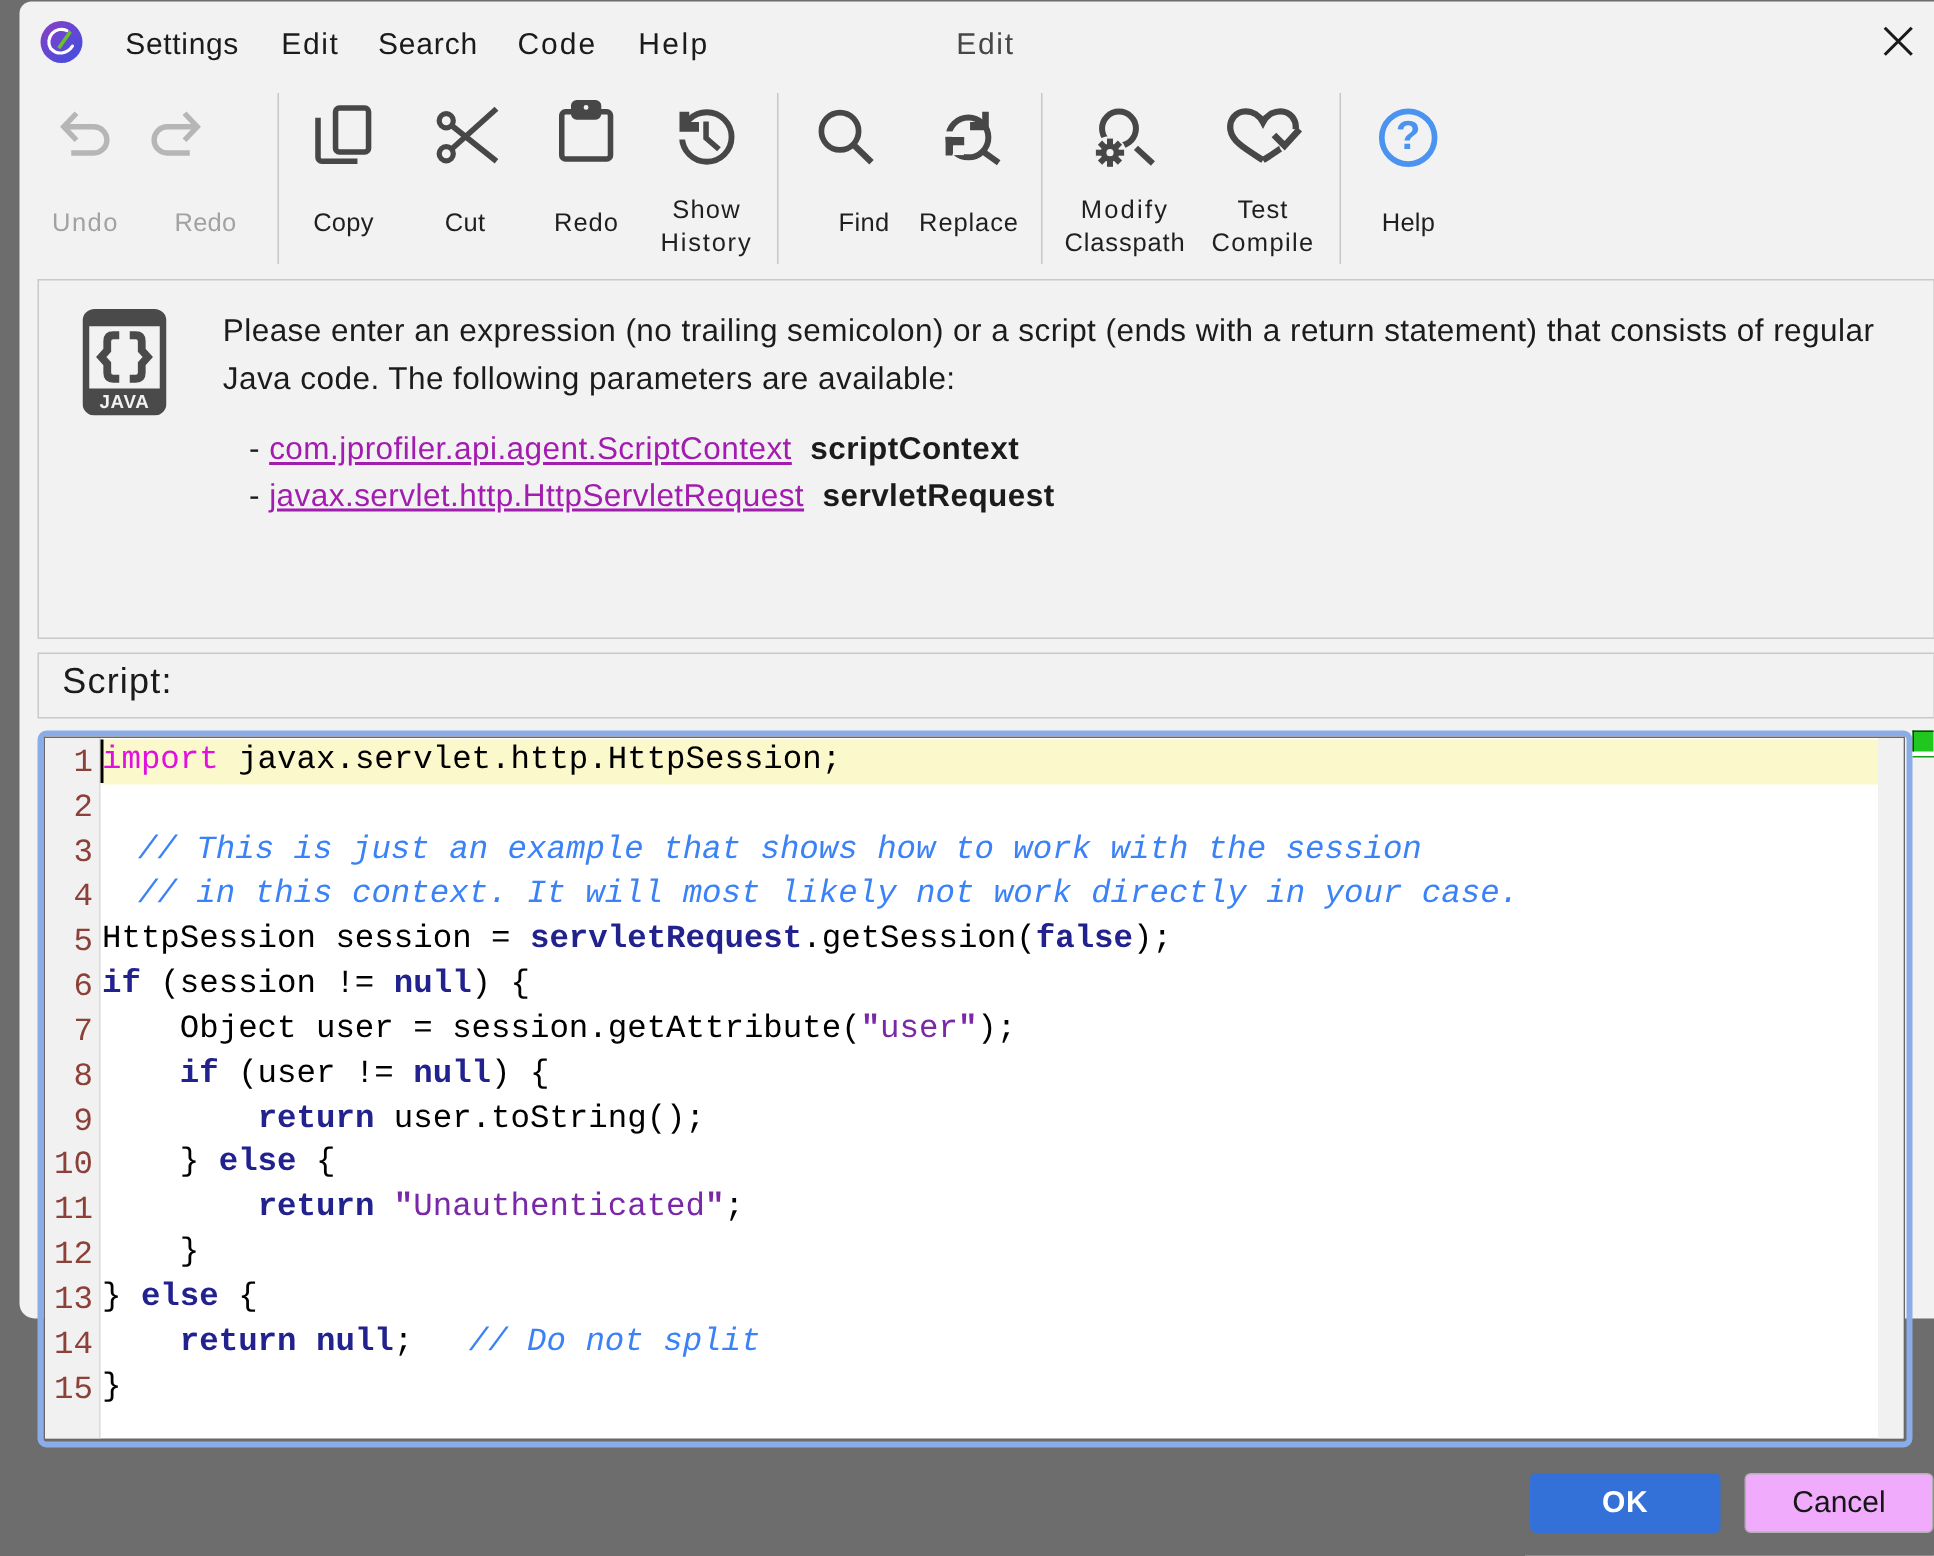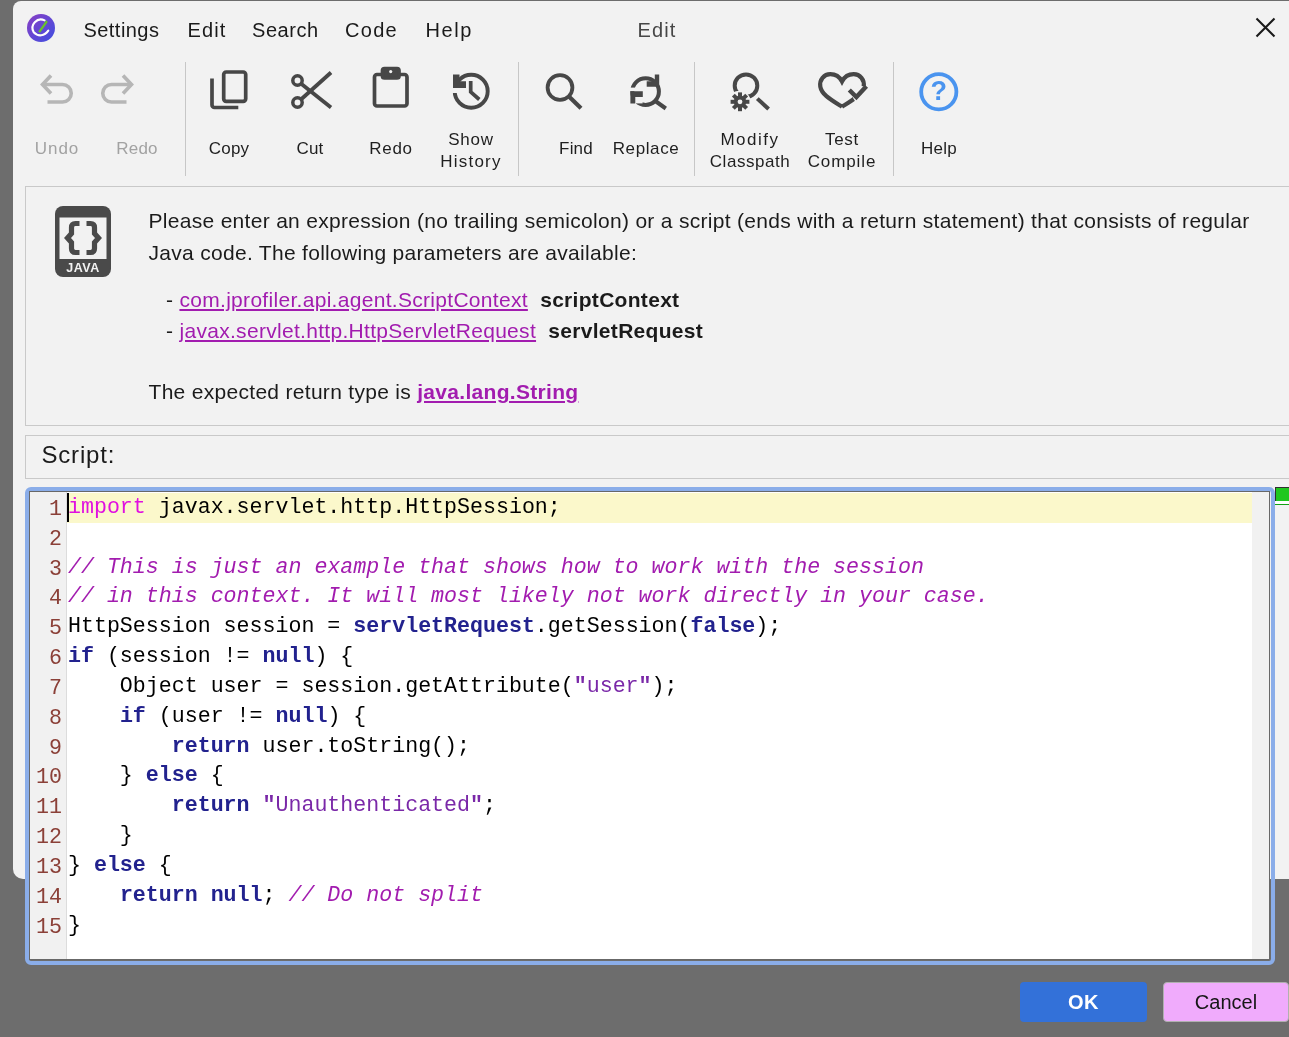--- a/index.html
+++ b/index.html
@@ -11,21 +11,21 @@
 .lbl.dis{color:#a2a2a2;}
 .sep{position:absolute;width:1px;top:61px;height:114px;background:#c7c7c7;}
 .itxt{font-size:21px;color:#1b1b1b;line-height:31.8px;white-space:nowrap;letter-spacing:0.30px;}
 a.lk{color:#a21caf;text-decoration:underline;}
 .box{position:absolute;border:1px solid #c9c9c9;}
 pre{margin:0;font-family:"Liberation Mono",monospace;font-size:21.62px;line-height:29.85px;}
 .m{color:#e010e0;margin-top:40px;}
 .n{color:#22228e;font-weight:bold;}
 .s{color:#7a28a8;}
 .sq{color:#7a28a8;font-weight:bold;}
-.c{color:#a21caf;font-style:italic;}
+.c{color:#3b82f6;font-style:italic;padding-left:24px;}
 .btn{position:absolute;top:981px;height:40px;border-radius:4px;font-size:20px;display:flex;align-items:center;justify-content:center;}
 </style>
 </head>
 <body>
 <div id="win">
 
   <div class="abs menu" style="left:70.5px;top:17px;letter-spacing:0.45px;">Settings</div>
   <div class="abs menu" style="left:174.5px;top:17px;letter-spacing:1.1px;">Edit</div>
   <div class="abs menu" style="left:239px;top:17px;letter-spacing:0.55px;">Search</div>
   <div class="abs menu" style="left:332px;top:17px;letter-spacing:1.3px;">Code</div>
@@ -152,21 +152,20 @@
     <rect x="0" y="0" width="56" height="71" rx="8" fill="#4a4a4a"></rect>
     <rect x="4.5" y="11.5" width="47" height="41.5" fill="#f2f2f2"></rect>
     <g stroke="#4a4a4a" stroke-width="5.2" fill="none">
       <path d="M 24.5 17.5 H 20.5 Q 16.5 17.5 16.5 21.5 V 27.5 L 12.5 32 L 16.5 36.5 V 42.5 Q 16.5 46.5 20.5 46.5 H 24.5"></path>
       <path d="M 31.5 17.5 H 35.5 Q 39.5 17.5 39.5 21.5 V 27.5 L 43.5 32 L 39.5 36.5 V 42.5 Q 39.5 46.5 35.5 46.5 H 31.5"></path>
     </g>
     <text x="28" y="66" text-anchor="middle" font-family="Liberation Sans" font-weight="bold" font-size="12.5" fill="#f2f2f2" letter-spacing="0.5">JAVA</text>
   </svg>
   <div class="abs itxt" style="left:135.5px;top:204px;">Please enter an expression (no trailing semicolon) or a script (ends with a return statement) that consists of regular<br>Java code. The following parameters are available:</div>
   <div class="abs itxt" style="left:153px;top:282.5px;line-height:31px;">- <a class="lk">com.jprofiler.api.agent.ScriptContext</a>&nbsp; <b>scriptContext</b><br>- <a class="lk">javax.servlet.http.HttpServletRequest</a>&nbsp; <b>servletRequest</b></div>
-  <div class="abs itxt" style="left:135.5px;top:375px;">The expected return type is <a class="lk" style="font-weight:bold;">java.lang.String</a></div>
 
   <div class="box" style="left:12px;top:433.5px;width:1265px;height:44px;"></div>
   <div class="abs itxt" style="left:28.5px;top:443px;line-height:22px;font-size:24px;letter-spacing:0.8px;">Script:</div>
 
   <div class="abs" style="left:12px;top:486px;width:1250px;height:478px;border:4.5px solid #8aade9;border-radius:6px;">
     <div style="position:absolute;left:0;top:0;width:1241px;height:469px;border:1px solid #686868;background:#ffffff;overflow:hidden;">
       <div class="abs" style="left:0;top:0;width:36.5px;height:467px;background:#f1f1f1;border-right:1px solid #dcdcdc;"></div>
       <div class="abs" style="left:1221.5px;top:0;width:17.5px;height:467px;background:#f1f1f1;"></div>
       <div class="abs" style="left:36.5px;top:0.8px;width:1185px;height:29.9px;background:#fbf8cb;"></div>
       <div class="abs" style="left:37px;top:1.3px;width:2px;height:29px;background:#000;"></div>

